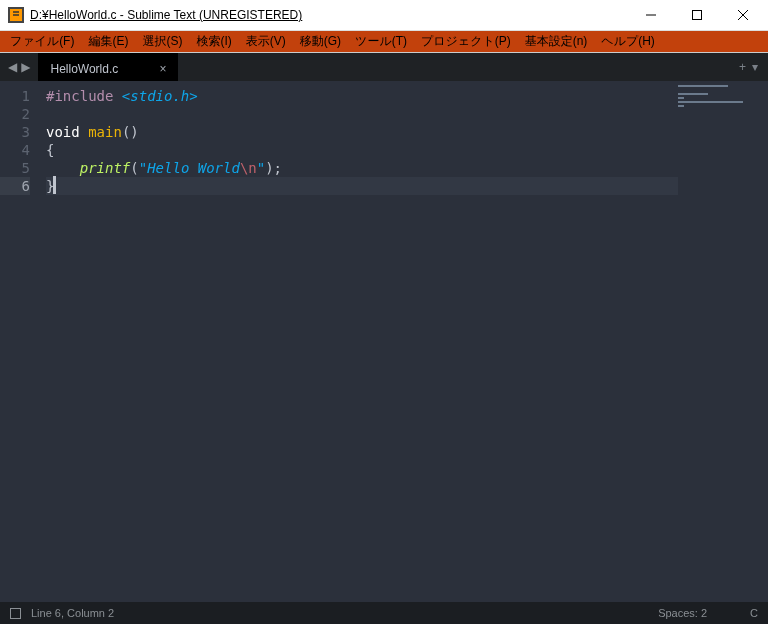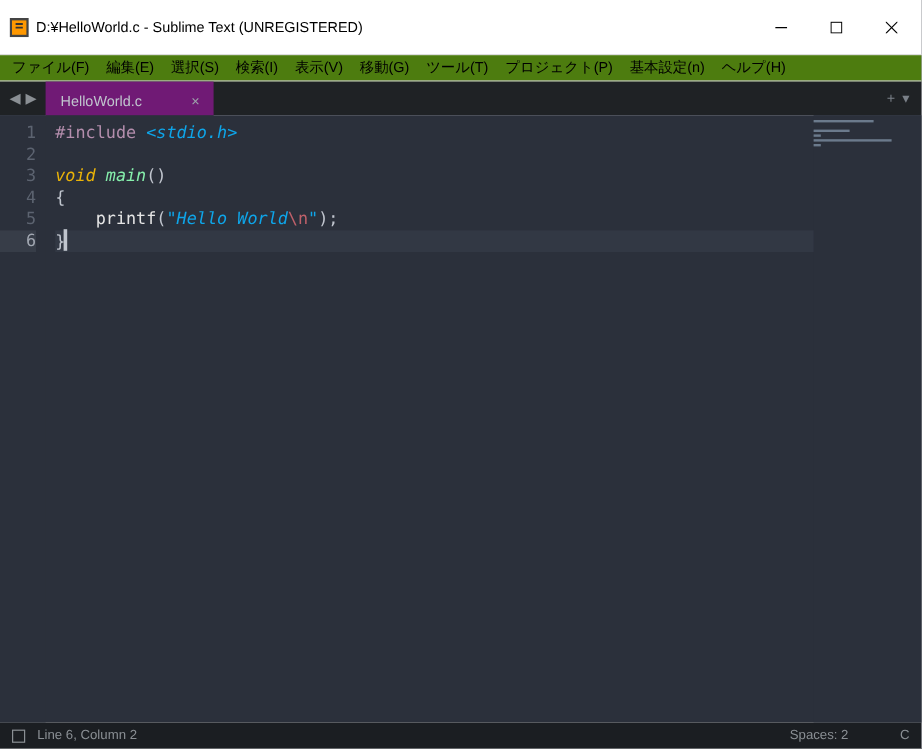--- a/index.html
+++ b/index.html
@@ -1,41 +1,41 @@
 <!DOCTYPE html>
 <html><head>
   <meta charset="utf-8">
   <style>
     * { margin:0; padding:0; box-sizing:border-box; }
     body { width:768px; height:624px; background:#fff; font-family:"Meiryo","Segoe UI",sans-serif; font-size:12px; overflow:hidden; display:flex; flex-direction:column; }
-    .titlebar { height:46px; background:#fff; display:flex; align-items:center; padding:14px 2px; border-bottom:1px solid #ddd; }
+    .titlebar { height:31px; background:#fff; display:flex; align-items:center; padding:14px 2px; border-bottom:1px solid #ddd;text-decoration:underline; }
     .app-icon { width:16px; height:16px; margin:0 6px; display:flex; align-items:center; justify-content:center; }
     .title-text { flex:1; font-size:12px; color:#000; }
     .win-btns { display:flex; }
     .win-btns .wb { width:46px; height:30px; display:flex; align-items:center; justify-content:center; color:#222; }
-    .menubar { height:22px; background:#4d7c0f; display:flex; align-items:center; padding:0 6px; border-bottom:1px solid #ccc; gap:6px; }
+    .menubar { height:22px; background:#c2410c; display:flex; align-items:center; padding:0 6px; border-bottom:1px solid #ccc; gap:6px; }
     .menubar .menuitem { font-size:12px; color:#000; padding:0 4px; white-space:nowrap; }
     .tabbar { height:28px; background:#1f2225; display:flex; align-items:stretch; position:relative; }
     .navarrows { display:flex; align-items:center; padding:0 8px; gap:4px; color:#8a8f94; }
-    .tab { display:flex; align-items:center; background:#701a75; color:#c0c5ce; font-size:12px; padding:16px 12px; position:relative; min-width:140px; }
+    .tab { display:flex; align-items:center; background:#000000; color:#c0c5ce; font-size:12px; padding:16px 12px; position:relative; min-width:140px; }
     .tab .close { margin-left:auto; padding-left:20px; color:#9da3ab; }
     .tab-actions { margin-left:auto; display:flex; align-items:center; gap:6px; padding:0 10px; color:#7a8088; }
     .editor { flex:1; background:#2b303b; display:flex; font-family:Consolas,monospace; font-size:14px; line-height:18px; position:relative; }
     .gutter { width:38px; background:#2b303b; color:#5c6370; text-align:right; padding:6px 8px 0 0; }
     .gutter .ln { height:18px; }
     .gutter .ln.active { background:#373d48; color:#a0a6b0; }
     .code { flex:1; color:#c0c5ce; padding-top:6px; padding-left:8px; position:relative; }
     .code .line { height:18px; white-space:pre; }
     .code .line.active { background:#323844; }
     .cursor { display:inline-block; width:1px; height:16px; background:#c0c5ce; box-shadow:0 0 0 1px #c0c5ce; vertical-align:-2px; }
     .kw-preproc { color:#b48ead;margin-top:36px; }
     .str { color:#0ea5e9; font-style:italic; }
-    .typekw { color:#eab308; font-style:italic; }
-    .func { color:#86efac;font-style:italic; }
-    .funci { color:#e5e5e5; }
+    .typekw { color:#ffffff; }
+    .func { color:#eab308; }
+    .funci { color:#bef264; font-style:italic; }
     .paren { color:#c0c5ce; }
     .brace { color:#c0c5ce; }
     .esc { color:#bf616a; }
     .minimap { width:90px; background:#2b303b; padding:4px 6px 0 0; }
     .mm-line { height:2px; margin-bottom:2px; }
     .status { height:22px; background:#1b1e22; color:#8a8f94; display:flex; align-items:center; font-size:11px; padding:0 10px; }
     .status .left { display:flex; align-items:center; gap:10px; }
     .status .right { margin-left:auto; display:flex; gap:43px; }
     .sq-icon { width:11px; height:11px; border:1px solid #8a8f94; }
   </style>

